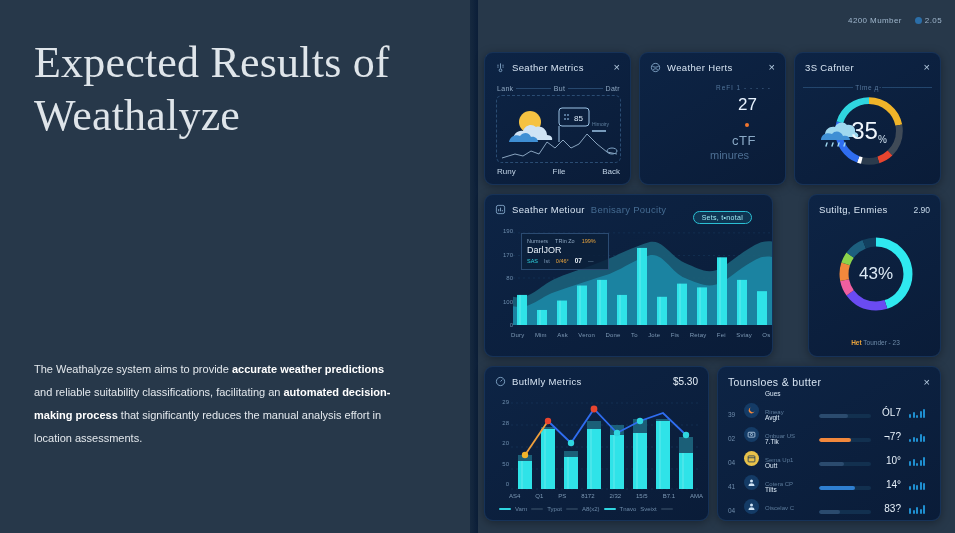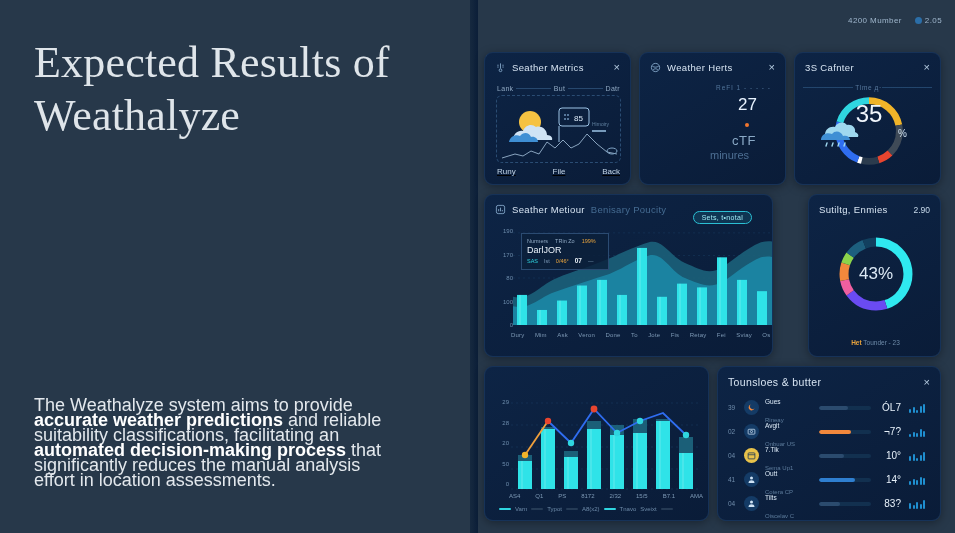--- a/index.html
+++ b/index.html
@@ -16,21 +16,21 @@
     background: #27384a;
   }
   #page-title {
     position: absolute; left: 34px; top: 36px; width: 400px;
     font-family: "Liberation Serif", serif;
     font-size: 44px; line-height: 53px; color: #dfe5ea;
     letter-spacing: 0.2px;
   }
   #body-copy {
     position: absolute; left: 34px; top: 358px; width: 366px;
-    font-size: 18px; line-height: 15px; color: #e3e8ed; margin-top: 40px;
+    font-size: 11px; line-height: 23px; color: #e3e8ed;
   }
   #body-copy b { font-weight: bold; color: #ffffff; }
 
   
   #panel-edge {
     position: absolute; left: 470px; top: 0; width: 8px; height: 533px;
     background: linear-gradient(90deg,#16293f 0%, #0b1e38 100%);
   }
 
   
@@ -94,21 +94,21 @@
     display: flex; justify-content: space-between; align-items:center;
   }
   .c1-tab { font-size: 7px; color: #8fa8c2; letter-spacing:.3px; }
   .c1-dash { flex: 1; height: 1px; background: #27486e; margin: 0 3px; }
   .c1-frame {
     position: absolute; left: 11px; top: 42px; width: 125px; height: 68px;
     border: 1px dashed #2a4c73; border-radius: 6px; overflow: hidden;
   }
   .c1-foot {
     position: absolute; left: 12px; bottom: 8px; width: 123px;
-    display: flex; justify-content: space-between; text-decoration: underline;
+    display: flex; justify-content: space-between;
   }
   .c1-foot span { font-size: 8px; color: #c2d4e6; }
 
   
   #card-weather-herts { left: 169px; top: 52px; width: 147px; height: 133px; }
   .c2-note {
     position: absolute; right: 14px; top: 31px;
     font-size: 6.5px; color: #52759a; letter-spacing: 1px;
   }
   .c2-big {
@@ -140,21 +140,21 @@
     position: absolute; top: 31px; left: 0; width: 147px; text-align: center;
     font-size: 6.5px; color: #57789c; letter-spacing: .6px;
   }
   .c3-dashline {
     position: absolute; top: 34px; height: 1px; background: #23466d;
   }
   .c3-ring { position: absolute; left: 36px; top: 40px; width: 76px; height: 76px; }
   .c3-val {
     position: absolute; left: 36px; top: 40px; width: 76px; height: 76px;
     display: flex; align-items: center; justify-content: center;
-    font-size: 24px; color: #f0f6fc; font-weight: 400; flex-direction: column;
+    font-size: 24px; color: #f0f6fc; font-weight: 400;
   }
   .c3-pct { font-size: 10px; color: #cfe0ef; align-self: flex-end; margin-bottom: 24px; }
 
   
   #card-metiour { left: 14px; top: 194px; width: 289px; height: 163px; }
   .c4-badge {
     position: absolute; right: 10px; top: 7px;
     border: 1px solid #2bbfd4; border-radius: 10px;
     padding: 2px 8px; font-size: 7px; color: #9fe8f3;
     background: rgba(19,68,96,.6); letter-spacing:.3px;
@@ -220,21 +220,21 @@
     position: absolute; left: 14px; bottom: 8px; width: 200px;
     display:flex; align-items:center; gap: 4px;
   }
   .c6-legend span { font-size: 6px; color: #6d8aa8; }
   .lg-line { width: 12px; height: 2px; border-radius:2px; display:inline-block; }
 
   
   #card-tounsloes { left: 247px; top: 366px; width: 224px; height: 155px; }
   .row {
     position: absolute; left: 10px; width: 204px; height: 21px;
-    display: flex; align-items: center;
+    display: flex; align-items: flex-end;
   }
   .row-idx { width: 16px; font-size: 6.5px; color: #6f8cab; }
   .row-ico {
     width: 15px; height: 15px; border-radius: 50%;
     background: #143b66; display:flex; align-items:center; justify-content:center;
     flex: 0 0 15px;
   }
   .row-txt { margin-left: 6px; width: 52px; }
   .row-t1 { font-size: 6.5px; color: #dceaf7; line-height: 8px; }
   .row-t2 { font-size: 6px; color: #5d7c9c; line-height: 8px; }
@@ -471,20 +471,28 @@
         <circle cx="50" cy="50" r="39" stroke="#12405f" stroke-dasharray="15 230" stroke-dashoffset="-230"></circle>
       </g>
     </svg>
     <div class="c5-val">43%</div>
     <div class="c5-foot">
       <b>Het</b><span> Tounder  - 23</span>
     </div>
   </div>
 
   <div class="card" id="card-butlmly">
+    <div class="card-head">
+      <svg class="hdr-icon" viewBox="0 0 24 24" fill="none" stroke="#9dc4e6" stroke-width="1.6">
+        <circle cx="12" cy="12" r="9"></circle>
+          <path d="M12 12l4-4"></path>
+      </svg>
+      <span class="card-title">ButlMly Metrics</span>
+      <span class="c6-amount">$5.30</span>
+    </div>
 
     <div class="c6-yaxis">
       <span>29</span>
       <span>28</span>
       <span>20</span>
       <span>50</span>
       <span>0</span>
     </div>
 
     <svg class="c6-plot" viewBox="0 0 190 92" preserveAspectRatio="none">

